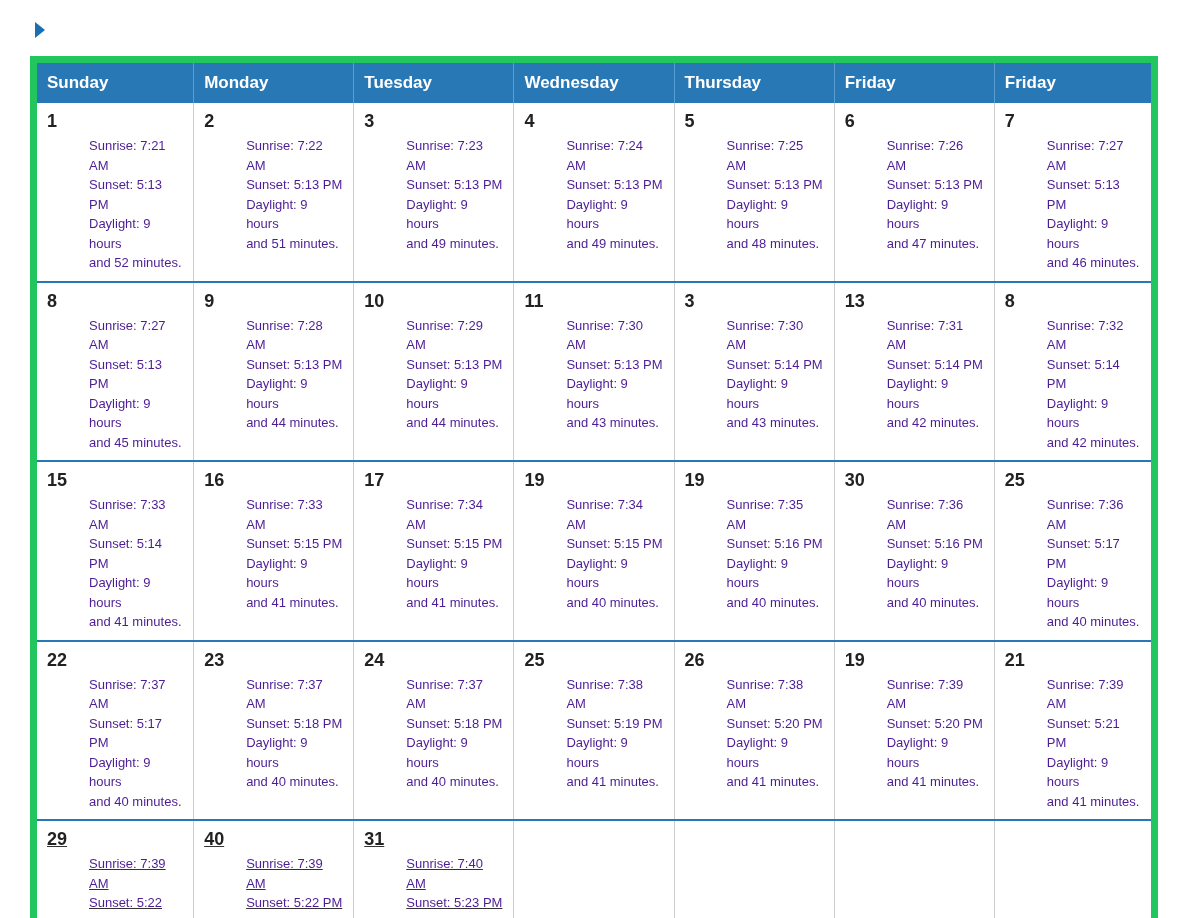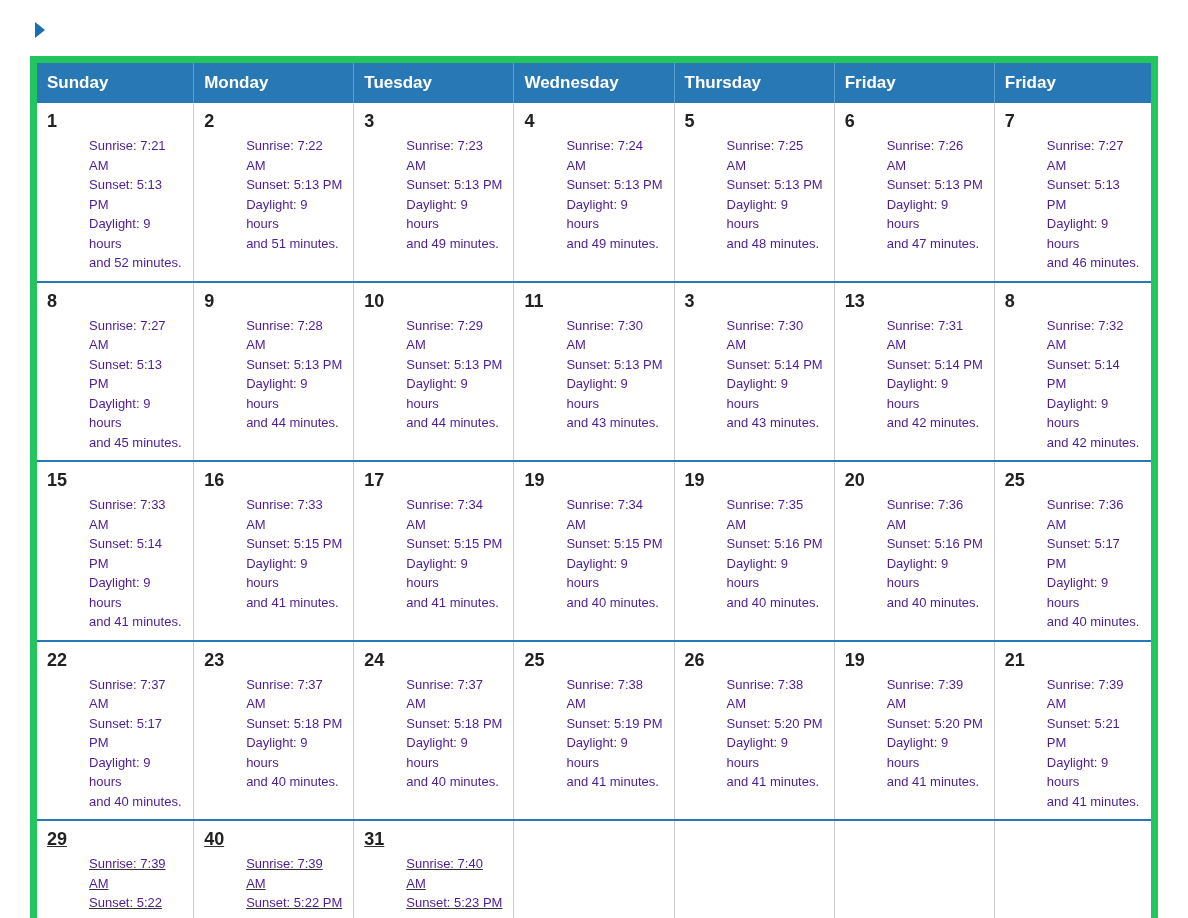--- a/index.html
+++ b/index.html
@@ -222,21 +222,21 @@
         </td>
         <td>
           <span class="day-number">19</span>
           <div class="day-info">Sunrise: 7:34 AM<br>Sunset: 5:15 PM<br>Daylight: 9 hours<br>and 40 minutes.</div>
         </td>
         <td>
           <span class="day-number">19</span>
           <div class="day-info">Sunrise: 7:35 AM<br>Sunset: 5:16 PM<br>Daylight: 9 hours<br>and 40 minutes.</div>
         </td>
         <td>
-          <span class="day-number">20</span>
+          <span class="day-number">30</span>
           <div class="day-info">Sunrise: 7:36 AM<br>Sunset: 5:16 PM<br>Daylight: 9 hours<br>and 40 minutes.</div>
         </td>
         <td>
           <span class="day-number">25</span>
           <div class="day-info">Sunrise: 7:36 AM<br>Sunset: 5:17 PM<br>Daylight: 9 hours<br>and 40 minutes.</div>
         </td>
       </tr>
       <tr>
         <td>
           <span class="day-number">22</span>

